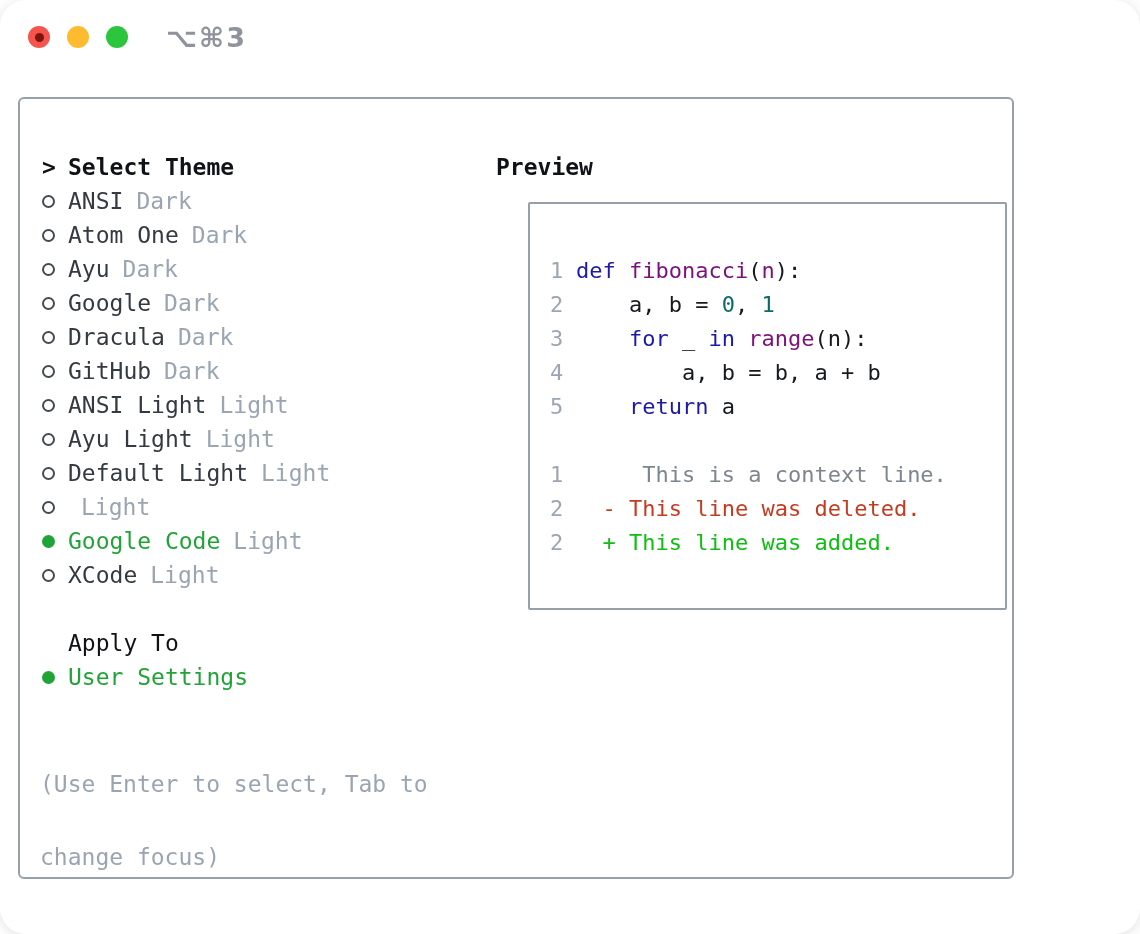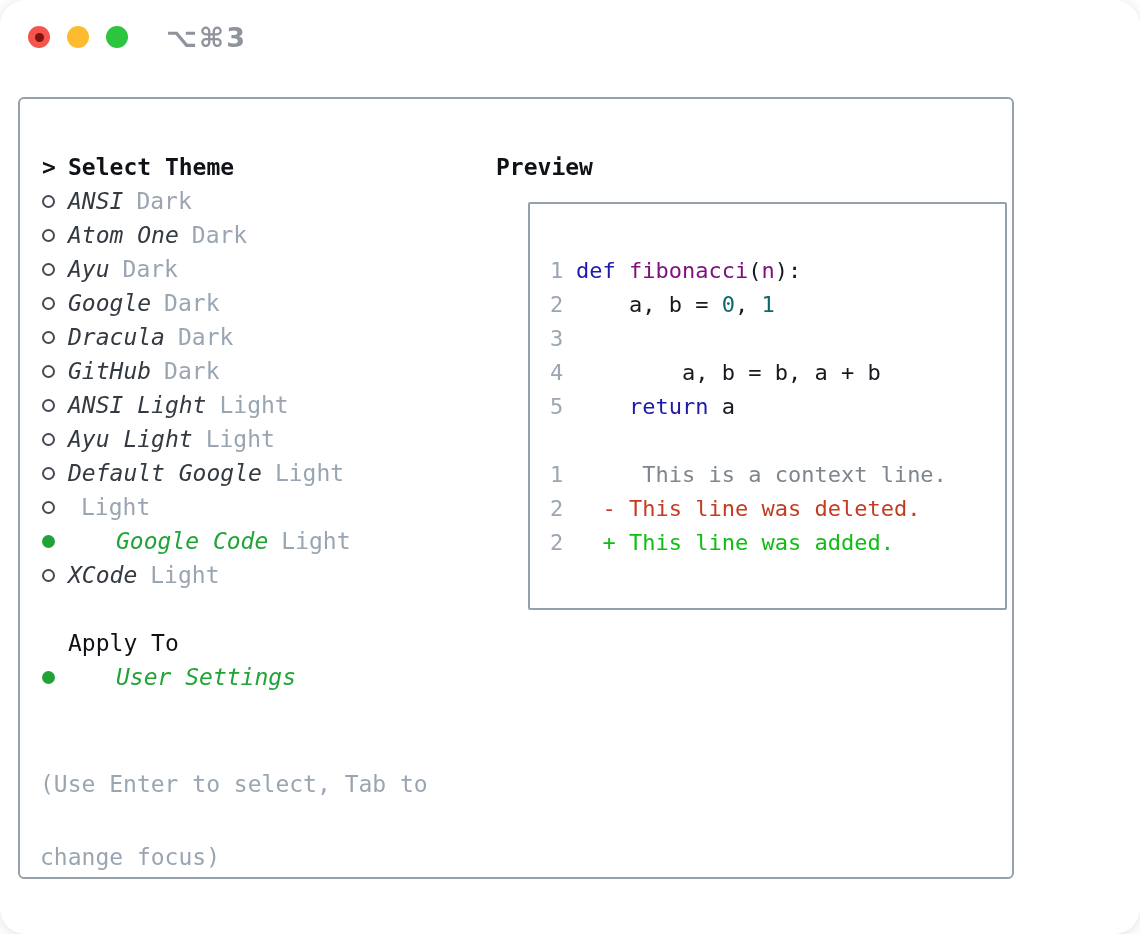--- a/index.html
+++ b/index.html
@@ -38,22 +38,22 @@
   .row{display:flex;align-items:center;height:34px;}
   .cursor{width:26px;font-weight:700;color:var(--heading,#0f1216);flex:none;}
   .indent{width:26px;flex:none;}
   .heading{font-weight:700;color:var(--heading,#0f1216);}
   .heading2{font-weight:400;color:var(--heading,#0f1216);}
   .bullet{
     width:13px;height:13px;flex:none;box-sizing:border-box;
     border:2px solid #454b53;border-radius:50%;margin-right:13px;
   }
   .bullet.sel{border-color:var(--green,#21a437);background:var(--green,#21a437);}
-  .t-name{color:var(--text,#343a41);font-style:italic;}
-  .item.selected .t-name{color:var(--green,#21a437);margin-left:48px;}
+  .t-name{color:var(--text,#343a41);}
+  .item.selected .t-name{color:var(--green,#21a437);}
   .t-variant{color:var(--secondary,#9aa5b2);margin-left:13px;}
   .hint-line{height:34px;display:flex;align-items:center;color:var(--secondary,#9aa5b2);margin-left:-2px;margin-top:39px;}
   
   .preview-heading{
     position:absolute;left:476px;top:51px;height:34px;display:flex;align-items:center;
     font-size:23px;font-weight:700;color:var(--heading,#0f1216);
   }
   .preview-box{
     position:absolute;left:508px;top:103px;
     width:479px;height:408px;box-sizing:border-box;
@@ -132,21 +132,21 @@
             <span class="t-name">ANSI Light</span>
             <span class="t-variant">Light</span>
           </div>
           <div class="row item">
             <span class="bullet"></span>
             <span class="t-name">Ayu Light</span>
             <span class="t-variant">Light</span>
           </div>
           <div class="row item">
             <span class="bullet"></span>
-            <span class="t-name">Default Google</span>
+            <span class="t-name">Default Light</span>
             <span class="t-variant">Light</span>
           </div>
           <div class="row item">
             <span class="bullet"></span>
             <span class="t-variant">Light</span>
           </div>
           <div class="row item selected">
             <span class="bullet sel"></span>
             <span class="t-name">Google Code</span>
             <span class="t-variant">Light</span>
@@ -187,20 +187,21 @@
           <div class="cline">
             <span class="ln">1</span>
             <span class="ccode"><span class="tk-kw">def</span><span class="tk-pl"> </span><span class="tk-fn">fibonacci</span><span class="tk-pl">(</span><span class="tk-fn">n</span><span class="tk-pl">):</span></span>
           </div>
           <div class="cline">
             <span class="ln">2</span>
             <span class="ccode"><span class="tk-pl">    a, b = </span><span class="tk-lit">0</span><span class="tk-pl">, </span><span class="tk-lit">1</span></span>
           </div>
           <div class="cline">
             <span class="ln">3</span>
+            <span class="ccode"><span class="tk-pl">    </span><span class="tk-kw">for</span><span class="tk-pl"> _ </span><span class="tk-kw">in</span><span class="tk-pl"> </span><span class="tk-fn">range</span><span class="tk-pl">(n):</span></span>
           </div>
           <div class="cline">
             <span class="ln">4</span>
             <span class="ccode"><span class="tk-pl">        a, b = b, a + b</span></span>
           </div>
           <div class="cline">
             <span class="ln">5</span>
             <span class="ccode"><span class="tk-pl">    </span><span class="tk-kw">return</span><span class="tk-pl"> a</span></span>
           </div>
           <div class="cline">

